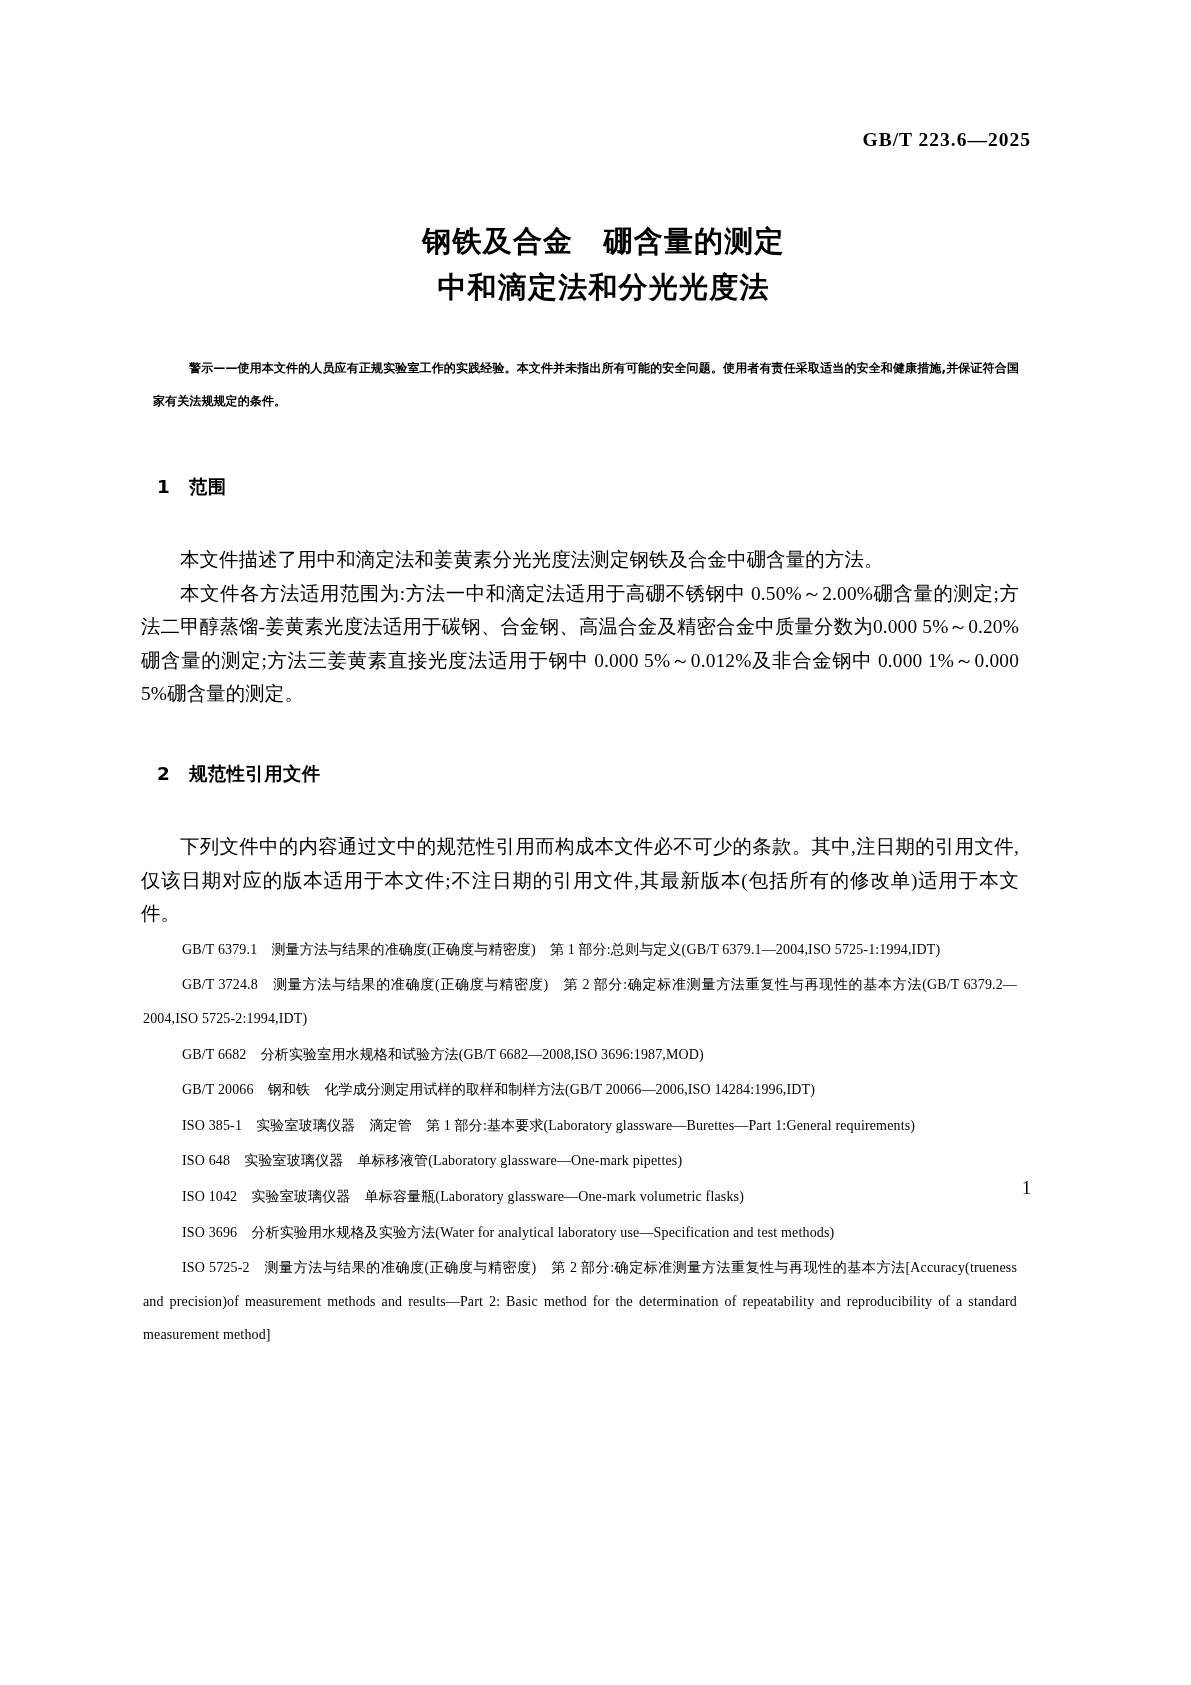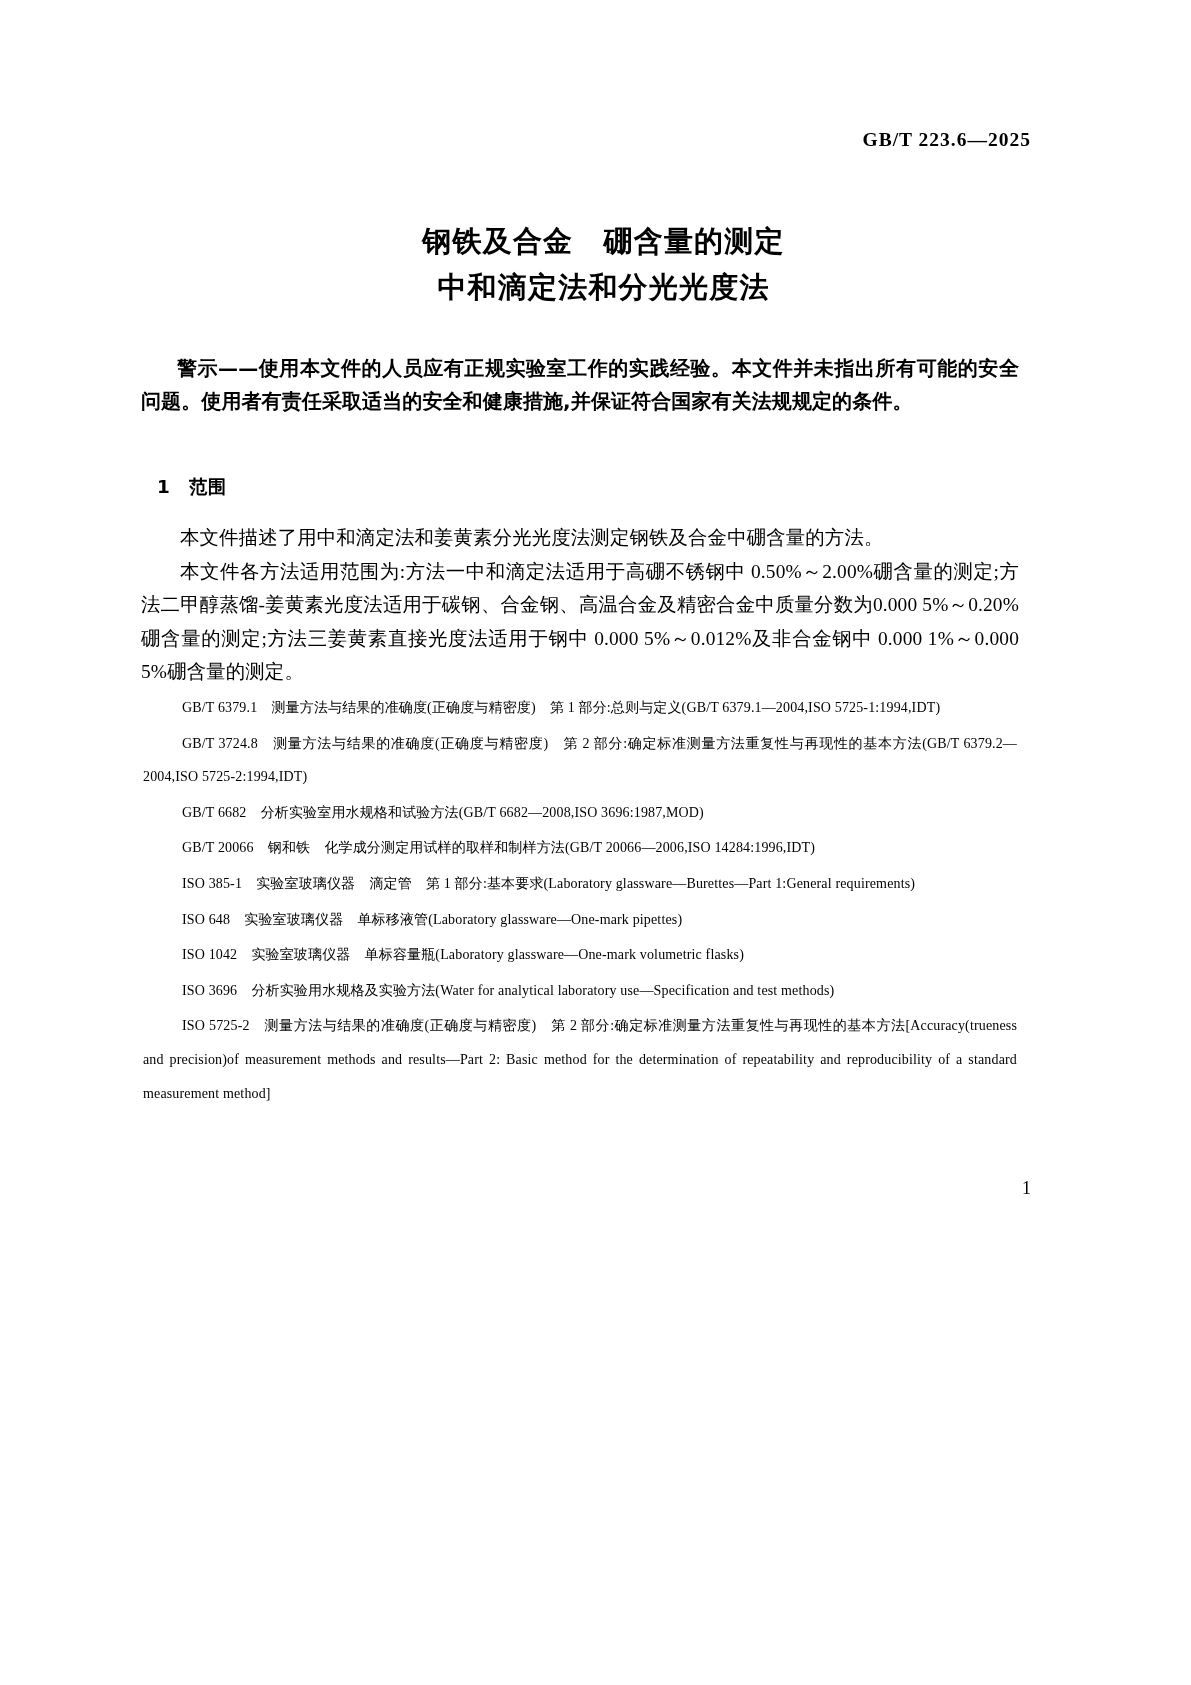--- a/index.html
+++ b/index.html
@@ -55,48 +55,48 @@
   }
   
   .content {
     position: absolute;
     left: 133px;
     top: 352px;
     width: 878px;
   }
   .warning {
     font-family: "DejaVu Sans", "Liberation Sans", sans-serif;
-    font-size: 20px;
+    font-size: 12px;
     font-weight: bold;
     line-height: 33px;
     text-align: justify;
     text-indent: 36px;
     letter-spacing: 0.1px;
-    margin: 0 0 0 0;
+    margin: 0 0 0 12px;
   }
   .section-head {
     font-family: "DejaVu Sans", "Liberation Sans", sans-serif;
     font-size: 18.4px;
     font-weight: bold;
     letter-spacing: 0.4px;
     margin: 16px;
     white-space: pre;
   }
   .sec1-head { margin-top: 56px; }
   .sec2-head { margin-top: 50px; }
   .para {
     font-size: 19.4px;
     line-height: 33.6px;
     text-align: justify;
     text-indent: 39px;
     margin: 0;
     letter-spacing: 0.15px;
     text-justify: inter-ideograph;
   }
-  .para.first { margin-top: 22px; }
+  .para.first { margin-top: 44px; }
   .ref {
     font-size: 14px;
     line-height: 33.6px;
     text-align: justify;
     text-indent: 39px;
     margin: 2px;
     letter-spacing: 0.15px;
     text-justify: inter-ideograph;
   }
   .refs { margin-top: 0px; }
@@ -124,20 +124,22 @@
   </div>
 
   <div class="content">
 
     <p class="warning">警示——使用本文件的人员应有正规实验室工作的实践经验。本文件并未指出所有可能的安全问题。使用者有责任采取适当的安全和健康措施,并保证符合国家有关法规规定的条件。</p>
 
     <h2 class="section-head sec1-head">1　范围</h2>
     <p class="para first">本文件描述了用中和滴定法和姜黄素分光光度法测定钢铁及合金中硼含量的方法。</p>
     <p class="para">本文件各方法适用范围为:方法一中和滴定法适用于高硼不锈钢中 0.50%～2.00%硼含量的测定;方法二甲醇蒸馏-姜黄素光度法适用于碳钢、合金钢、高温合金及精密合金中质量分数为0.000 5%～0.20%硼含量的测定;方法三姜黄素直接光度法适用于钢中 0.000 5%～0.012%及非合金钢中 0.000 1%～0.000 5%硼含量的测定。</p>
 
+    <h2 class="section-head sec2-head">2　规范性引用文件</h2>
+    <p class="para first">下列文件中的内容通过文中的规范性引用而构成本文件必不可少的条款。其中,注日期的引用文件,仅该日期对应的版本适用于本文件;不注日期的引用文件,其最新版本(包括所有的修改单)适用于本文件。</p>
 
     <div class="refs">
       <p class="ref">GB/T 6379.1　测量方法与结果的准确度(正确度与精密度)　第 1 部分:总则与定义(GB/T 6379.1—2004,ISO 5725-1:1994,IDT)</p>
       <p class="ref">GB/T 3724.8　测量方法与结果的准确度(正确度与精密度)　第 2 部分:确定标准测量方法重复性与再现性的基本方法(GB/T 6379.2—2004,ISO 5725-2:1994,IDT)</p>
       <p class="ref">GB/T 6682　分析实验室用水规格和试验方法(GB/T 6682—2008,ISO 3696:1987,MOD)</p>
       <p class="ref">GB/T 20066　钢和铁　化学成分测定用试样的取样和制样方法(GB/T 20066—2006,ISO 14284:1996,IDT)</p>
       <p class="ref">ISO 385-1　实验室玻璃仪器　滴定管　第 1 部分:基本要求(Laboratory glassware—Burettes—Part 1:General requirements)</p>
       <p class="ref">ISO 648　实验室玻璃仪器　单标移液管(Laboratory glassware—One-mark pipettes)</p>
       <p class="ref">ISO 1042　实验室玻璃仪器　单标容量瓶(Laboratory glassware—One-mark volumetric flasks)</p>
       <p class="ref">ISO 3696　分析实验用水规格及实验方法(Water for analytical laboratory use—Specification and test methods)</p>

